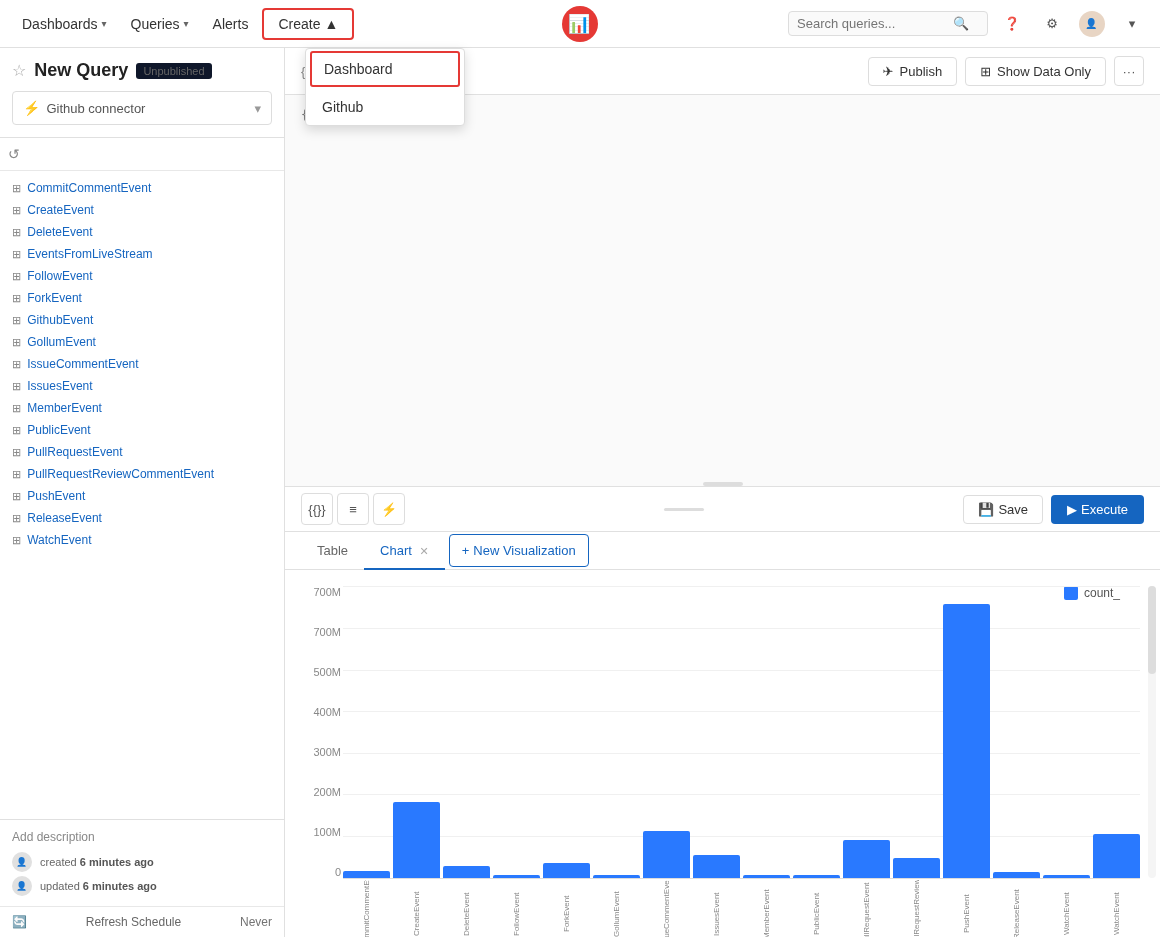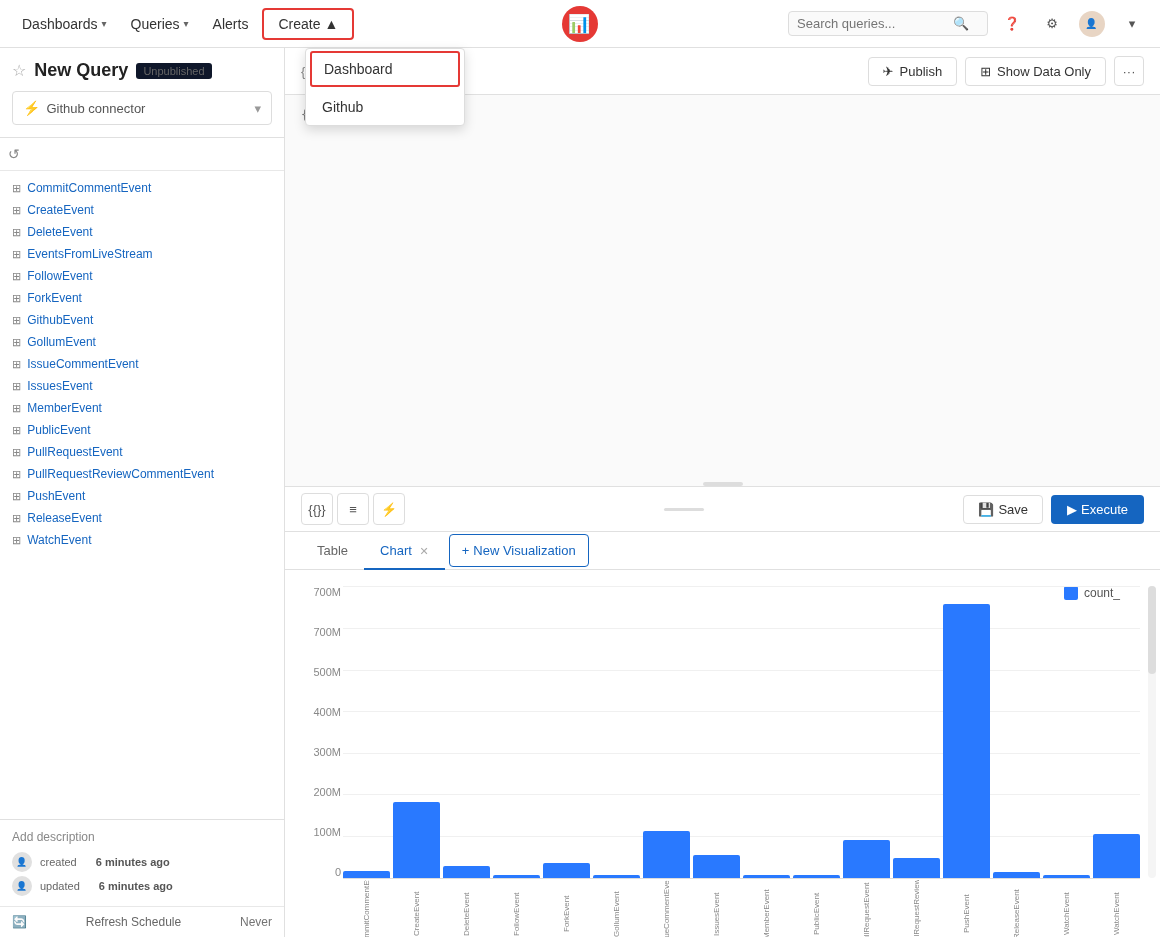--- a/index.html
+++ b/index.html
@@ -95,21 +95,21 @@
     .sidebar-footer {
       border-top: 1px solid #e0e0e0; padding: 10px 12px;
     }
     .add-desc { color: #888; font-size: 12px; cursor: pointer; margin-bottom: 8px; }
     .user-activity { display: flex; flex-direction: column; gap: 4px; }
     .activity-row { display: flex; align-items: center; gap: 8px; font-size: 11px; color: #666; }
     .avatar-small {
       width: 20px; height: 20px; background: #e0e0e0; border-radius: 50%;
       display: flex; align-items: center; justify-content: center; font-size: 9px;
     }
-    .activity-time { font-size: 11px; color: #888; margin-left: 16px; }
+    .activity-time { font-size: 11px; color: #888; }
     .activity-time span { font-weight: 600; color: #555; }
     .refresh-row {
       display: flex; align-items: center; justify-content: space-between;
       padding: 8px 12px; border-top: 1px solid #e8e8e8; font-size: 12px; color: #666;
     }
     .refresh-never { color: #737373; cursor: pointer; }
 
     
     .content-area { flex: 1; display: flex; flex-direction: column; background: #fff; }
 

